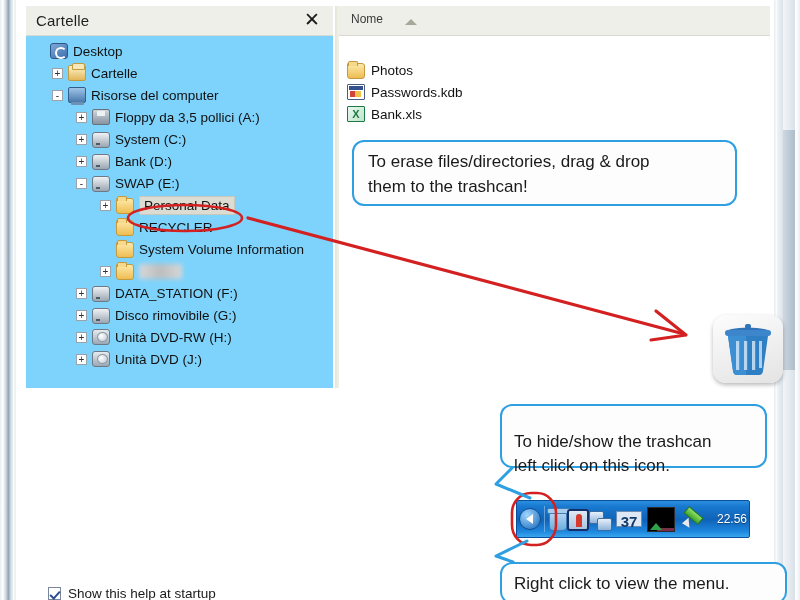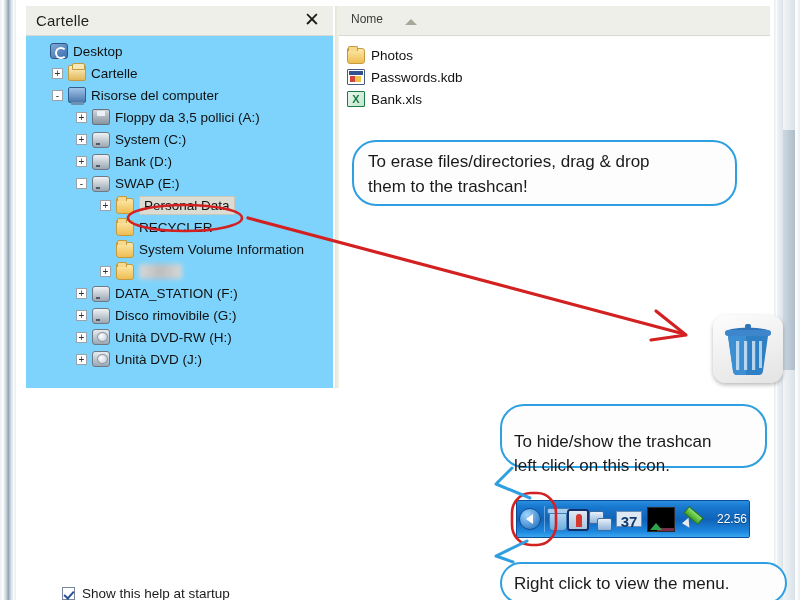--- a/index.html
+++ b/index.html
@@ -96,41 +96,41 @@
            border-radius:50%; background:radial-gradient(circle at 35% 35%,#ffffff,#b9c6d2);
            border:1px solid #8c99a5; }
 
   
   .list-pane { position:absolute; left:313px; top:0; width:431px; height:382px; background:#ffffff; }
   .list-header { position:relative; height:30px; background:#efefe9; border-bottom:1px solid #d9d9cf; }
   .list-title { position:absolute; left:12px; top:6px; font-size:12px; color:#3a3a3a; }
   .sort-caret { position:absolute; left:66px; top:13px; width:0; height:0;
                 border-left:6px solid transparent; border-right:6px solid transparent;
                 border-bottom:6px solid #a8a89a; }
-  .list-body { position:absolute; left:0; top:30px; width:431px; height:352px; padding-top:8px; }
+  .list-body { position:absolute; left:0; top:30px; width:431px; height:352px; padding-top:23px; }
   .frow { height:22px; display:flex; align-items:center; padding-left:8px; }
   .frow .fic { width:18px; height:16px; margin-right:6px; position:relative; flex:0 0 auto; }
   .frow .flbl { font-size:13.5px; color:#111; }
   .fic-xls { width:16px; height:15px; background:#ffffff; border:1px solid #1c7a43; border-radius:1px; }
   .fic-xls::after{ content:"X"; position:absolute; left:0; top:0; width:100%; height:100%;
                 color:#1c7a43; font-size:11px; font-weight:bold; text-align:center; line-height:15px;
                 background:linear-gradient(135deg,#eaf7ee,#bfe5cd); }
   .fic-kdb { width:16px; height:15px; background:#ffffff; border:1px solid #4a5a80; border-radius:1px; }
   .fic-kdb::after{ content:""; position:absolute; left:1px; top:1px; right:1px; height:4px;
                 background:#33518f; }
   .fic-kdb::before{ content:""; position:absolute; left:2px; bottom:2px; width:11px; height:6px;
                 background:linear-gradient(90deg,#d0443a 50%,#f0c24a 50%); }
 
   
   .pane-sep { position:absolute; left:309px; top:0; width:4px; height:382px;
               background:linear-gradient(to right,#e4e4d8,#f2f2ea); }
 
   
   .callout { position:absolute; background:#fdfdfd; border:2px solid #2e9fe0;
-             border-radius:24px; color:#1a1a1a; }
+             border-radius:12px; color:#1a1a1a; }
   .callout .ctext { display:block; font-size:17.5px; line-height:24px; color:#1a1a1a;
                     padding:9px 14px; white-space:pre-line; }
 
   #callout-erase { left:336px; top:140px; width:385px; height:66px; }
   #callout-erase .ctext { font-size:17px; line-height:25px; padding:7px 14px; }
 
   #callout-hide { left:484px; top:404px; width:267px; height:64px; }
   #callout-hide .ctext { font-size:17px; line-height:24px; padding:24px 12px; }
 
   #callout-right { left:484px; top:562px; width:287px; height:42px; }
@@ -190,21 +190,21 @@
         background:linear-gradient(180deg,#8fe36a,#3fa325); border:1px solid #2c7a1c;
         transform:rotate(40deg); border-radius:1px; }
   .tr-pencil::after{ content:""; position:absolute; left:1px; bottom:2px; width:0;height:0;
         border-top:5px solid transparent;border-bottom:5px solid transparent;border-right:7px solid #e8e8e8;
         transform:rotate(-5deg); }
 
   .tr-clock { margin-left:14px; color:#ffffff; font-size:12px;
         font-family:"Liberation Sans",sans-serif; text-shadow:0 1px 1px rgba(0,0,0,.4); }
 
   
-  .bottom-check { position:absolute; left:32px; top:586px; display:flex; align-items:center;margin-left:14px; }
+  .bottom-check { position:absolute; left:32px; top:586px; display:flex; align-items:center; }
   .cb { width:13px; height:13px; background:#ffffff; border:1px solid #7a869b; position:relative;
         margin-right:7px; flex:0 0 auto; }
   .cb::after{ content:""; position:absolute; left:3px; top:1px; width:4px; height:8px;
         border:solid #2b4f8e; border-width:0 2px 2px 0; transform:rotate(42deg); }
   .bottom-check .cblbl { font-size:13.5px; color:#1a1a1a; }
 </style>
 </head>
 <body>
 
 <div id="root">

